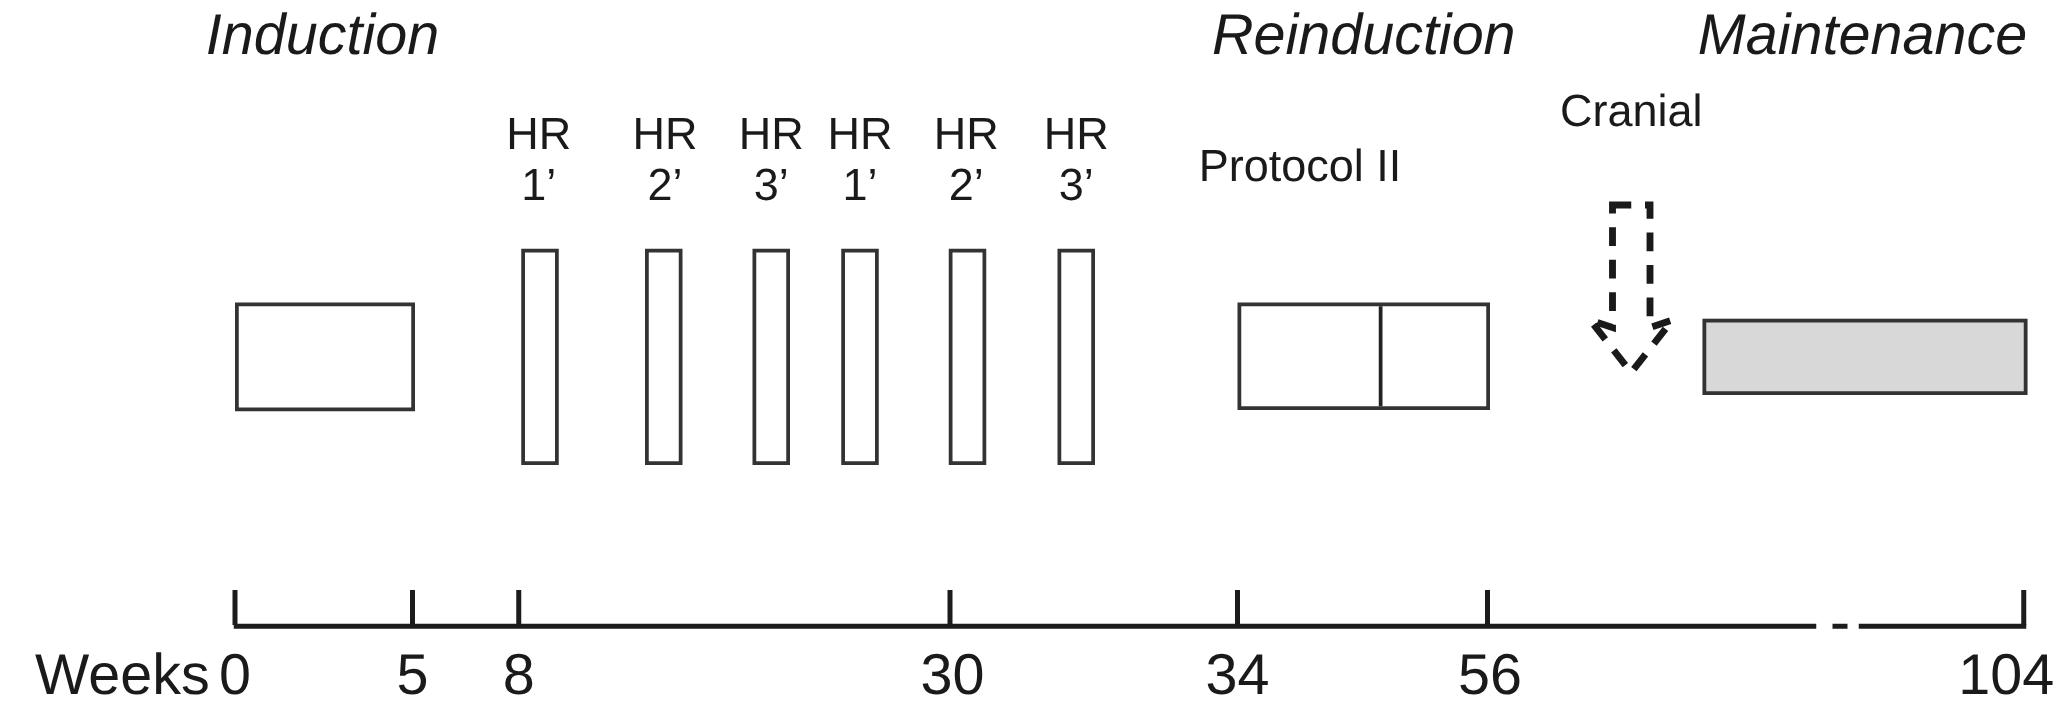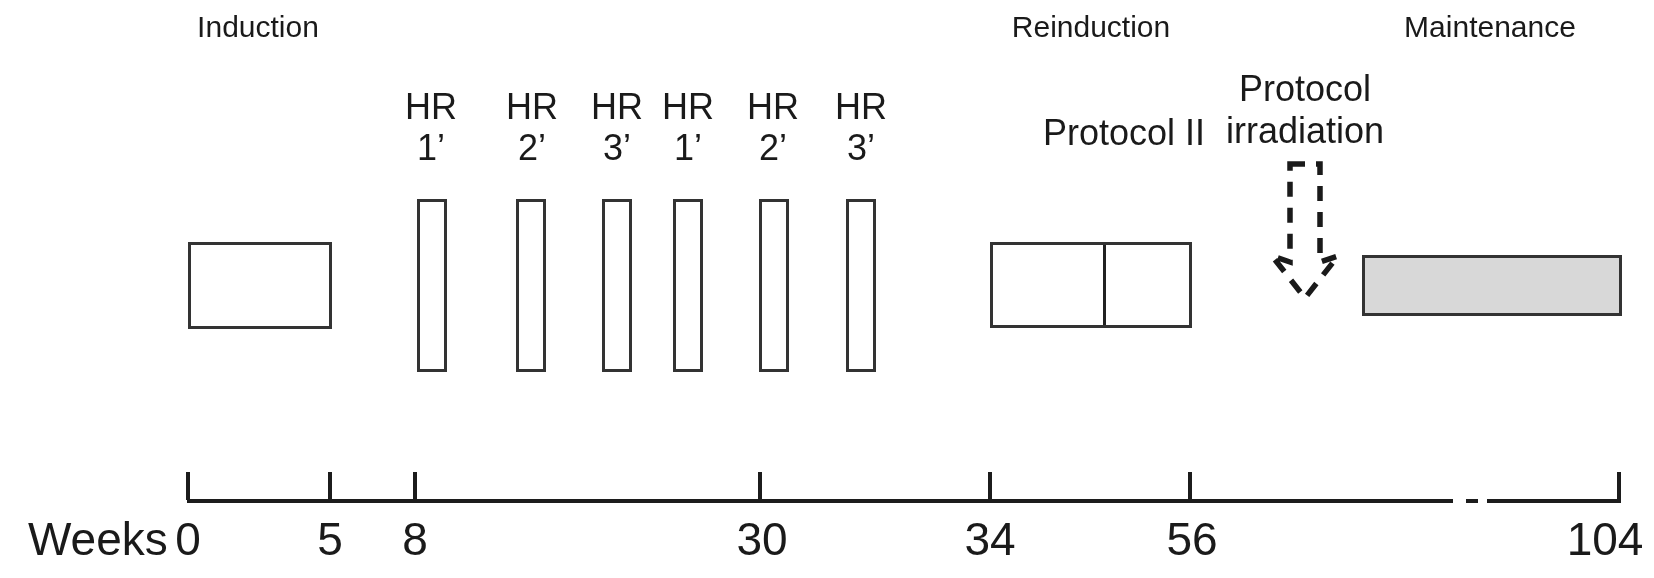--- a/index.html
+++ b/index.html
@@ -7,22 +7,23 @@
     position:relative;
     width:1654px;height:578px;
     background:#ffffff;
     font-family:"Liberation Sans", sans-serif;
     color:#1a1a1a;
     overflow:hidden;
   }
   .phase-title{
     position:absolute;top:2px;
     transform:translateX(-50%);
-    font-size:30px;line-height:50px;
+    font-size:46px;line-height:50px;
     white-space:nowrap;
+    font-style:italic;
   }
   .hr-label{
     position:absolute;top:86px;width:110px;
     transform:translateX(-50%);
     text-align:center;font-size:36px;line-height:41px;
   }
   .hr-label span{display:block;}
   .sub-label{
     position:absolute;
     transform:translateX(-50%);
@@ -89,25 +90,24 @@
   </div>
   <div class="hr-label" style="left:773px">
     <span>HR</span>
     <span>2’</span>
   </div>
   <div class="hr-label" style="left:861px">
     <span>HR</span>
     <span>3’</span>
   </div>
 
-  <div class="sub-label" style="left:1124px;top:112px">Protocol II</div>
+  <div class="sub-label" style="left:1040px;top:112px">Protocol II</div>
 
   <div class="sub-label" style="left:1305px;top:68px">
-    <span style="display:block">Protocol</span>
-    <span style="display:block">irradiation</span>
+    <span style="display:block">Cranial</span>
   </div>
 
   <div class="box" style="left:188px;top:242px;width:144px;height:87px"></div>
 
   <div class="bar" style="left:417px"></div>
   <div class="bar" style="left:516px"></div>
   <div class="bar" style="left:602px"></div>
   <div class="bar" style="left:673px"></div>
   <div class="bar" style="left:759px"></div>
   <div class="bar" style="left:846px"></div>

